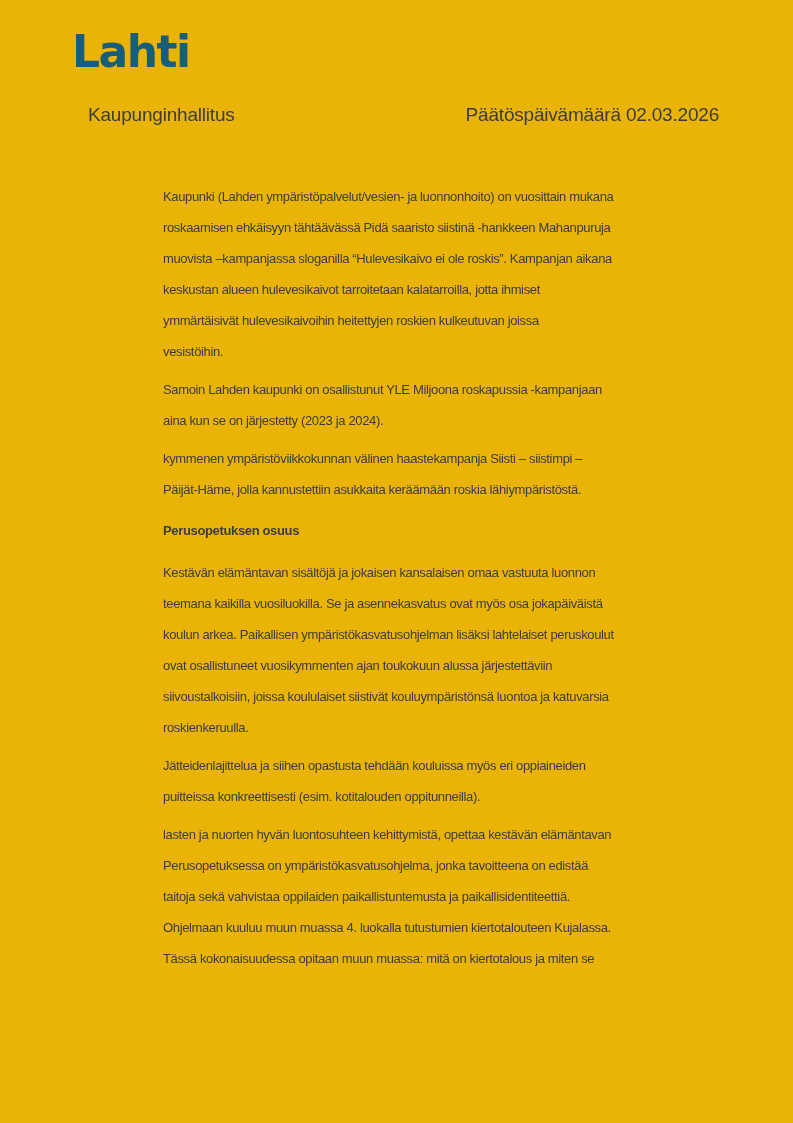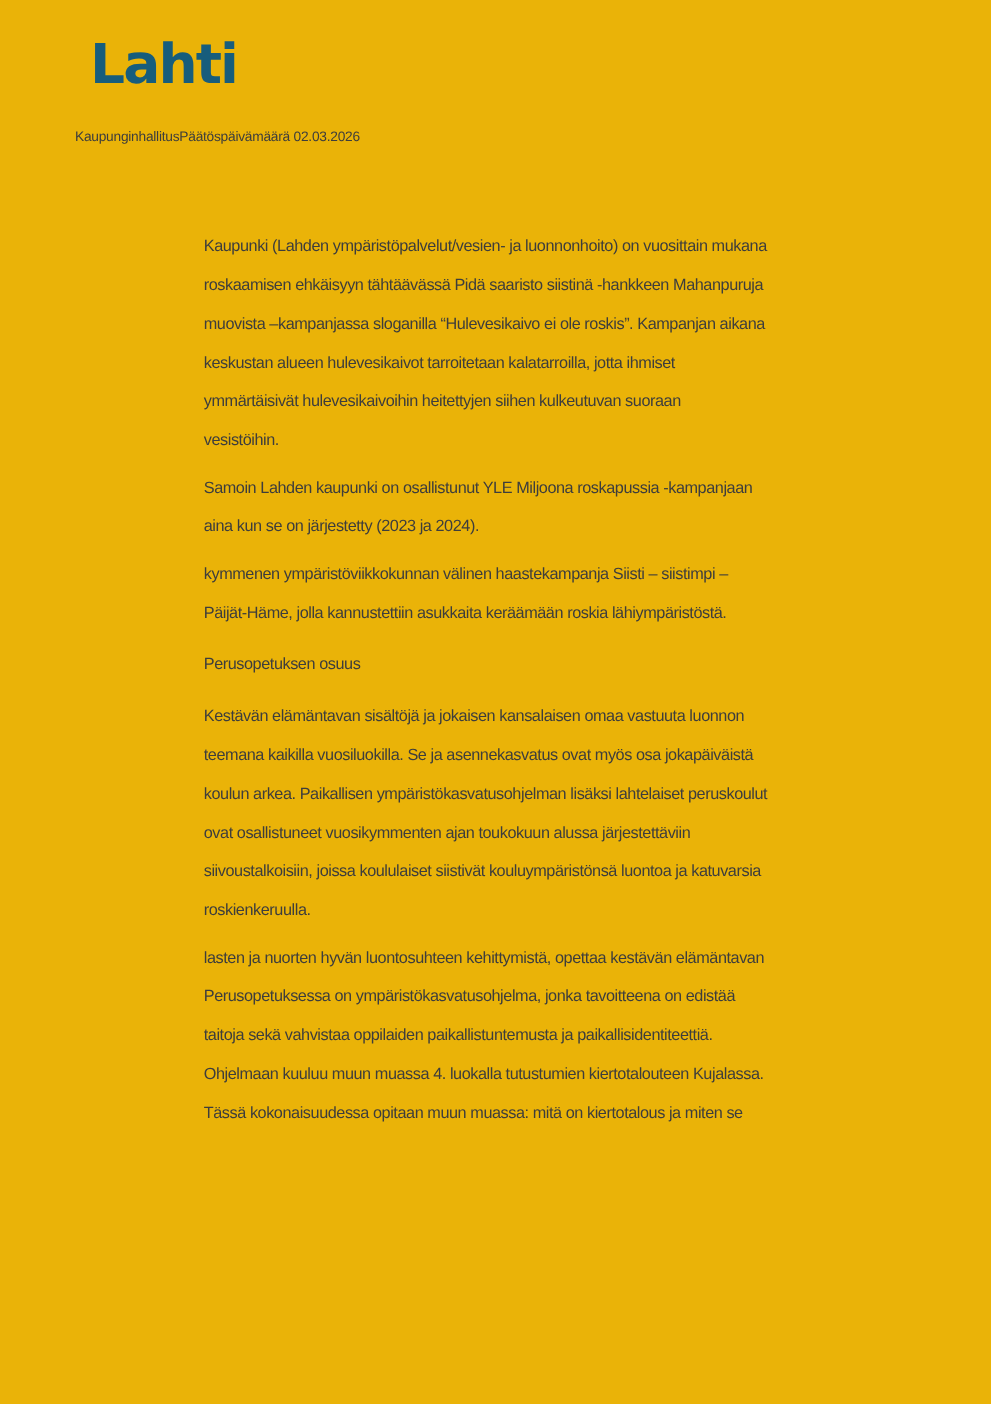--- a/index.html
+++ b/index.html
@@ -21,26 +21,26 @@
     left: 72px;
     top: 30px;
     font-family: "DejaVu Sans", sans-serif;
     font-weight: 700;
     font-size: 44px;
     letter-spacing: -1.5px;
     line-height: 1;
   }
   .header-row {
     position: absolute;
-    left: 60px;
+    left: 88px;
     top: 104px;
     width: 631px; 
     display: flex;
-    justify-content: flex-start;
-    font-size: 11px;
+    justify-content: space-between;
+    font-size: 19px;
     letter-spacing: -0.2px;
     color: #3d3d3d;
   }
   .content {
     position: absolute;
     left: 163px;
     top: 181px;
     width: 585px;
     font-size: 13px;
     letter-spacing: -0.35px;
@@ -48,42 +48,42 @@
   }
   .para {
     margin: 0 0 7px 0;
   }
   .para .line {
     line-height: 31px;
     white-space: nowrap;
   }
   .heading {
     margin: 10px 0 11px 0;
-    font-weight: 400;
+    font-weight: 700;
   }
 </style>
 </head>
 <body>
 
 <div class="page">
 
   <div class="logo" style="color: rgb(23, 93, 124);">Lahti</div>
 
   <div class="header-row">
     <span>Kaupunginhallitus</span>
     <span>Päätöspäivämäärä 02.03.2026</span>
   </div>
 
   <div class="content">
       <div class="para">
         <div class="line">Kaupunki (Lahden ympäristöpalvelut/vesien- ja luonnonhoito) on vuosittain mukana</div>
         <div class="line">roskaamisen ehkäisyyn tähtäävässä Pidä saaristo siistinä -hankkeen Mahanpuruja</div>
         <div class="line">muovista –kampanjassa sloganilla “Hulevesikaivo ei ole roskis”. Kampanjan aikana</div>
         <div class="line">keskustan alueen hulevesikaivot tarroitetaan kalatarroilla, jotta ihmiset</div>
-        <div class="line">ymmärtäisivät hulevesikaivoihin heitettyjen siihen kulkeutuvan suoraan</div>
+        <div class="line">ymmärtäisivät hulevesikaivoihin heitettyjen roskien kulkeutuvan joissa</div>
         <div class="line">vesistöihin.</div>
       </div>
       <div class="para">
         <div class="line">Samoin Lahden kaupunki on osallistunut YLE Miljoona roskapussia -kampanjaan</div>
         <div class="line">aina kun se on järjestetty (2023 ja 2024).</div>
       </div>
       <div class="para">
         <div class="line">kymmenen ympäristöviikkokunnan välinen haastekampanja Siisti – siistimpi –</div>
         <div class="line">Päijät-Häme, jolla kannustettiin asukkaita keräämään roskia lähiympäristöstä.</div>
       </div>
@@ -92,20 +92,24 @@
       </div>
       <div class="para">
         <div class="line">Kestävän elämäntavan sisältöjä ja jokaisen kansalaisen omaa vastuuta luonnon</div>
         <div class="line">teemana kaikilla vuosiluokilla. Se ja asennekasvatus ovat myös osa jokapäiväistä</div>
         <div class="line">koulun arkea. Paikallisen ympäristökasvatusohjelman lisäksi lahtelaiset peruskoulut</div>
         <div class="line">ovat osallistuneet vuosikymmenten ajan toukokuun alussa järjestettäviin</div>
         <div class="line">siivoustalkoisiin, joissa koululaiset siistivät kouluympäristönsä luontoa ja katuvarsia</div>
         <div class="line">roskienkeruulla.</div>
       </div>
       <div class="para">
+        <div class="line">Jätteidenlajittelua ja siihen opastusta tehdään kouluissa myös eri oppiaineiden</div>
+        <div class="line">puitteissa konkreettisesti (esim. kotitalouden oppitunneilla).</div>
+      </div>
+      <div class="para">
         <div class="line">lasten ja nuorten hyvän luontosuhteen kehittymistä, opettaa kestävän elämäntavan</div>
         <div class="line">Perusopetuksessa on ympäristökasvatusohjelma, jonka tavoitteena on edistää</div>
         <div class="line">taitoja sekä vahvistaa oppilaiden paikallistuntemusta ja paikallisidentiteettiä.</div>
         <div class="line">Ohjelmaan kuuluu muun muassa 4. luokalla tutustumien kiertotalouteen Kujalassa.</div>
         <div class="line">Tässä kokonaisuudessa opitaan muun muassa:  mitä on kiertotalous ja miten se</div>
       </div>
     </div>
 
 </div>
 

